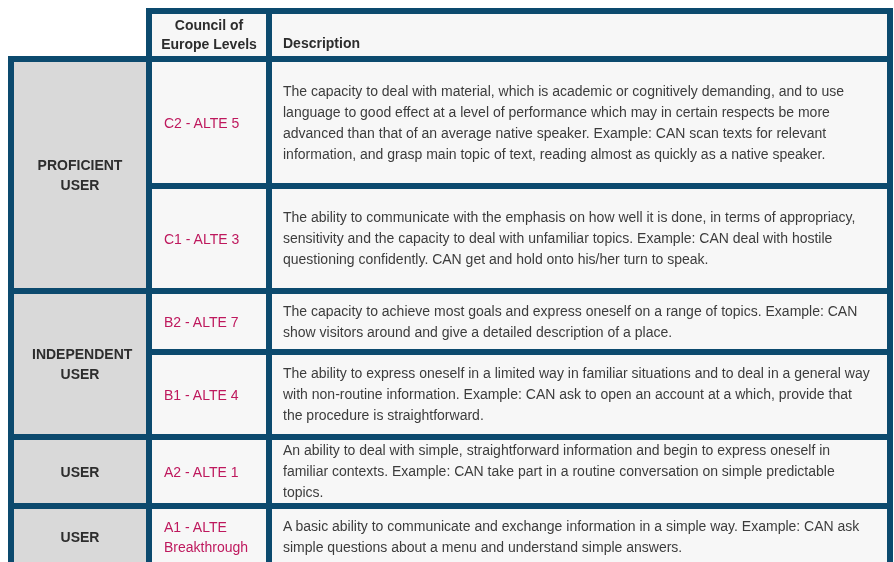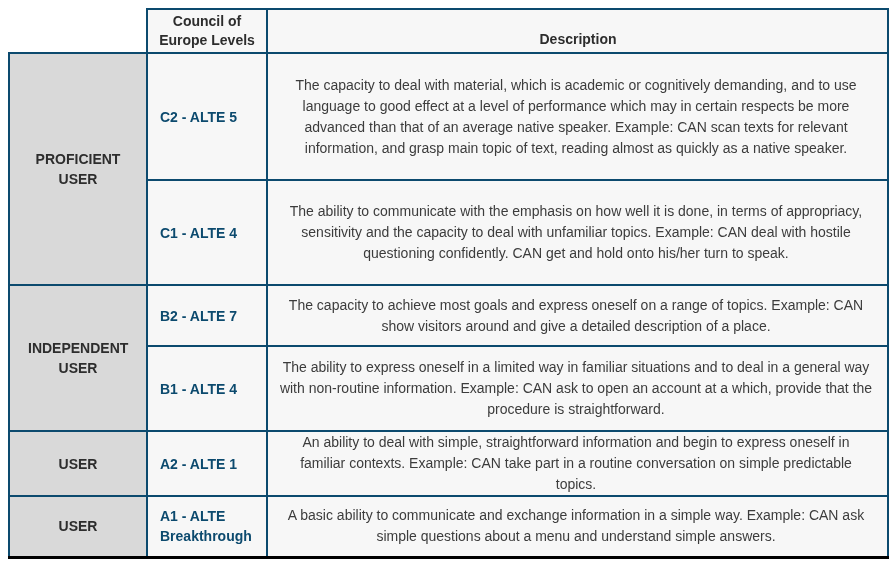--- a/index.html
+++ b/index.html
@@ -17,21 +17,21 @@
   }
   table.alte {
     border-collapse: collapse;
     table-layout: fixed;
     width: 879px;
   }
   col.c-category { width: 138px; }
   col.c-level    { width: 120px; }
   col.c-desc     { width: 621px; }
 
-  td, th { border: 2px solid #0c4a6e; }
+  td, th { border: 6px solid #0c4a6e; }
 
   td.spacer {
     border: none;
     background: #ffffff;
   }
 
   th.h-level {
     background: #f7f7f7;
     color: #2d2d2d;
     font-size: 14px;
@@ -39,52 +39,52 @@
     line-height: 19px;
     text-align: center;
     vertical-align: middle;
     padding: 2px 6px;
   }
   th.h-desc {
     background: #f7f7f7;
     color: #2d2d2d;
     font-size: 14px;
     font-weight: bold;
-    text-align: center;
+    text-align: left;
     vertical-align: bottom;
     padding: 0 10px 5px 11px;
   }
 
   td.category {
     background: #d9d9d9;
     color: #2d2d2d;
     font-size: 14px;
     font-weight: bold;
     line-height: 20px;
     text-align: center;
     vertical-align: middle;
     padding: 0 18px;
   }
   td.level {
     background: #f7f7f7;
-    color: #0c4a6e;
+    color: #be185d;
     font-size: 14px;
-    font-weight: bold;
+    font-weight: normal;
     line-height: 20px;
     text-align: left;
     vertical-align: middle;
     padding: 0 8px 0 12px;
     margin-left: 30px;
   }
   td.desc {
     background: #f7f7f7;
     color: #3c3c3c;
     font-size: 14px;
     line-height: 21px;
-    text-align: center;
+    text-align: left;
     vertical-align: middle;
     padding: 0 14px 0 11px;
   }
 
   tr.r-header { height: 42px; }
   tr.r-c2     { height: 127px; }
   tr.r-c1     { height: 105px; }
   tr.r-b2     { height: 61px; }
   tr.r-b1     { height: 85px; }
   tr.r-a2     { height: 62px; }
@@ -110,21 +110,21 @@
       <th class="h-desc">Description</th>
     </tr>
 
     <tr class="r-c2">
       <td class="category" rowspan="2">PROFICIENT USER</td>
       <td class="level">C2 - ALTE 5</td>
       <td class="desc">The capacity to deal with material, which is academic or cognitively demanding, and to use language to good effect at a level of performance which may in certain respects be more advanced than that of an average native speaker. Example: CAN scan texts for relevant information, and grasp main topic of text, reading almost as quickly as a native speaker.</td>
     </tr>
 
     <tr class="r-c1">
-      <td class="level">C1 - ALTE 4</td>
+      <td class="level">C1 - ALTE 3</td>
       <td class="desc">The ability to communicate with the emphasis on how well it is done, in terms of appropriacy, sensitivity and the capacity to deal with unfamiliar topics. Example: CAN deal with hostile questioning confidently. CAN get and hold onto his/her turn to speak.</td>
     </tr>
 
     <tr class="r-b2">
       <td class="category" rowspan="2">INDEPENDENT USER</td>
       <td class="level">B2 - ALTE 7</td>
       <td class="desc">The capacity to achieve most goals and express oneself on a range of topics. Example: CAN show visitors around and give a detailed description of a place.</td>
     </tr>
 
     <tr class="r-b1">

